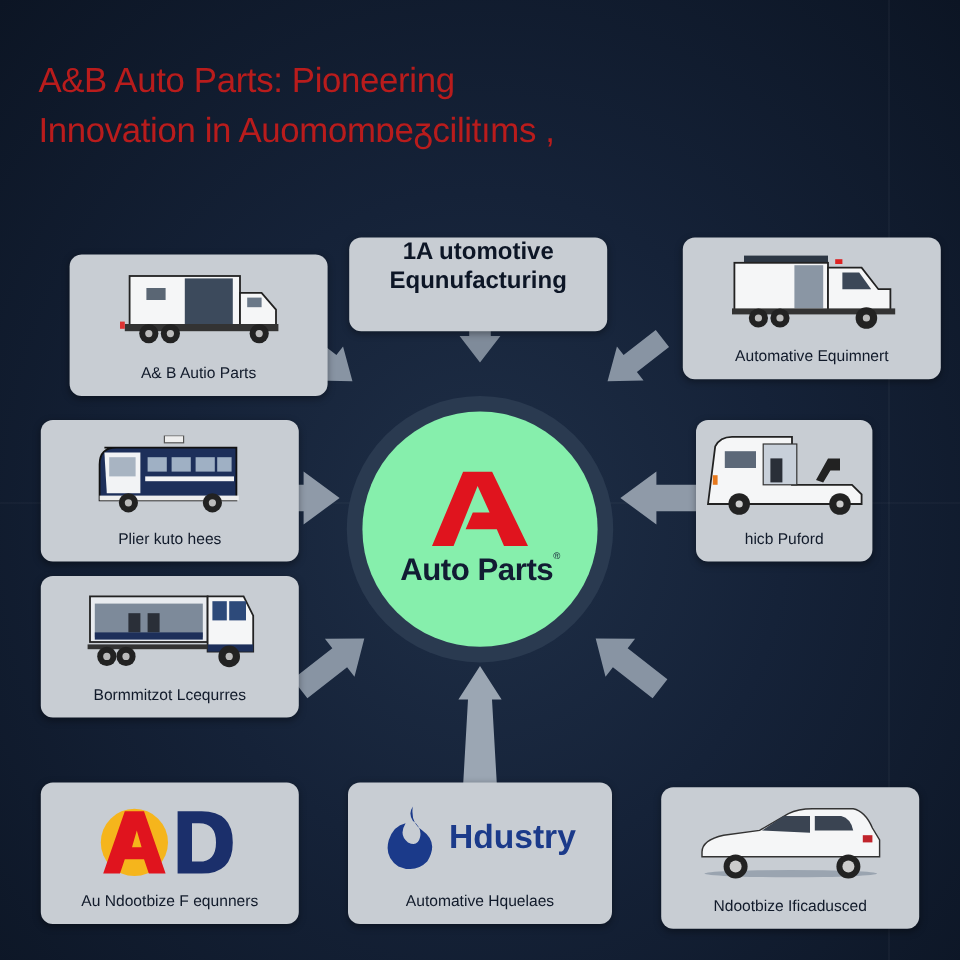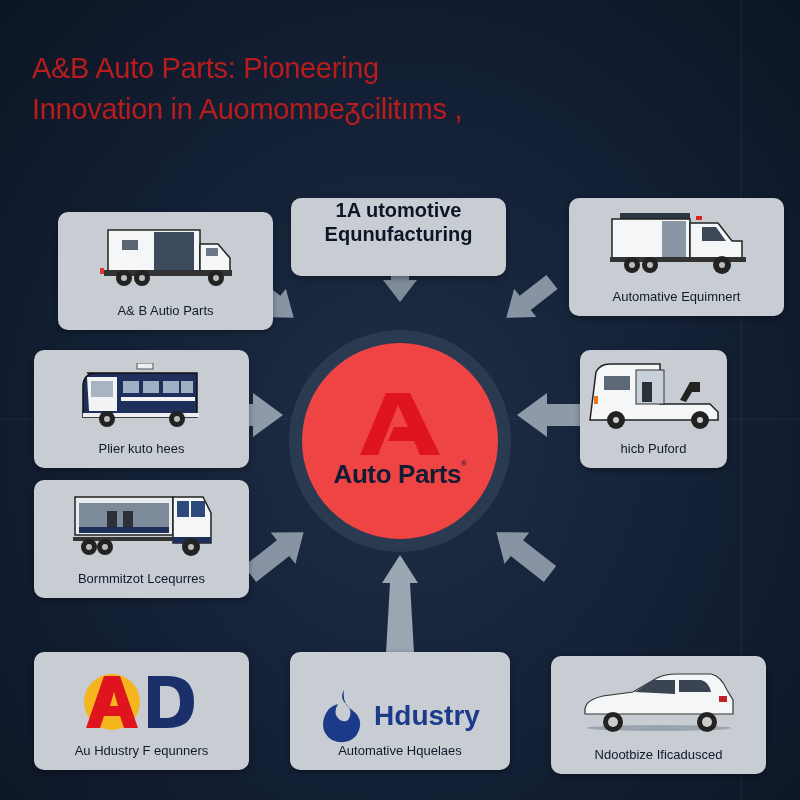--- a/index.html
+++ b/index.html
@@ -39,21 +39,21 @@
   .card.text-only .label {
     font-size: 20px; font-weight: 700; color: #0d1626; text-align: center; line-height: 24px; white-space: normal;
   }
 
   .hub {
     position: absolute; left: 289px; top: 330px; width: 222px; height: 222px;
     border-radius: 50%; background: #2a3a50;
     display: flex; align-items: center; justify-content: center;
   }
   .hub-inner {
-    width: 196px; height: 196px; border-radius: 50%; background: #ef4444;
+    width: 196px; height: 196px; border-radius: 50%; background: #86efac;
     display: flex; flex-direction: column; align-items: center; justify-content: center;
   }
   .hub-name { font-size: 26px; font-weight: 700; color: #121c33; margin-top: 4px; letter-spacing: -0.4px; }
   .hub-name sup { font-size: 8px; font-weight: 400; vertical-align: top; }
 
   .arrow { position: absolute; }
 </style>
 </head>
 <body>
 
@@ -229,25 +229,25 @@
 
 
   <div class="card" style="left:34px;top:652px;">
     <div class="art" style="top:14px;">
       <svg width="120" height="64" viewBox="0 0 120 64">
         <circle cx="30" cy="32" r="28" fill="#f5b51c"></circle>
         <path d="M22 6 h16 l18 52 h-14 l-4 -12 h-16 l-4 12 h-14z M28 36 h8 l-4 -14z" fill="#e0141e"></path>
         <path d="M66 6 h20 q26 0 26 26 t-26 26 h-20z M78 16 v32 h6 q14 0 14 -16 t-14 -16z" fill="#1b2f6b"></path>
       </svg>
     </div>
-    <span class="label">Au Hdustry F equnners</span>
+    <span class="label">Au Ndootbize F equnners</span>
   </div>
 
   <div class="card" style="left:290px;top:652px;width:220px;">
-    <div class="art" style="top:28px;text-align:center;">
+    <div class="art" style="top:10px;text-align:center;">
       <svg width="46" height="56" viewBox="0 0 46 56">
         <path d="M24 2 q-2 14 8 20 q14 10 4 26 q-10 10 -24 4 q-12 -8 -8 -22 q4 -12 14 -14 q-6 10 2 16 q8 4 10 -4 q2 -8 -6 -14 q-4 -6 0 -12z" fill="#1b3a8a"></path>
       </svg>
       <span style="font-size:28px;font-weight:700;color:#1b3a8a;margin-left:8px;">Hdustry</span>
     </div>
     <span class="label">Automative Hquelaes</span>
   </div>
 
   <div class="card" style="left:551px;top:656px;">
     <div class="art">

